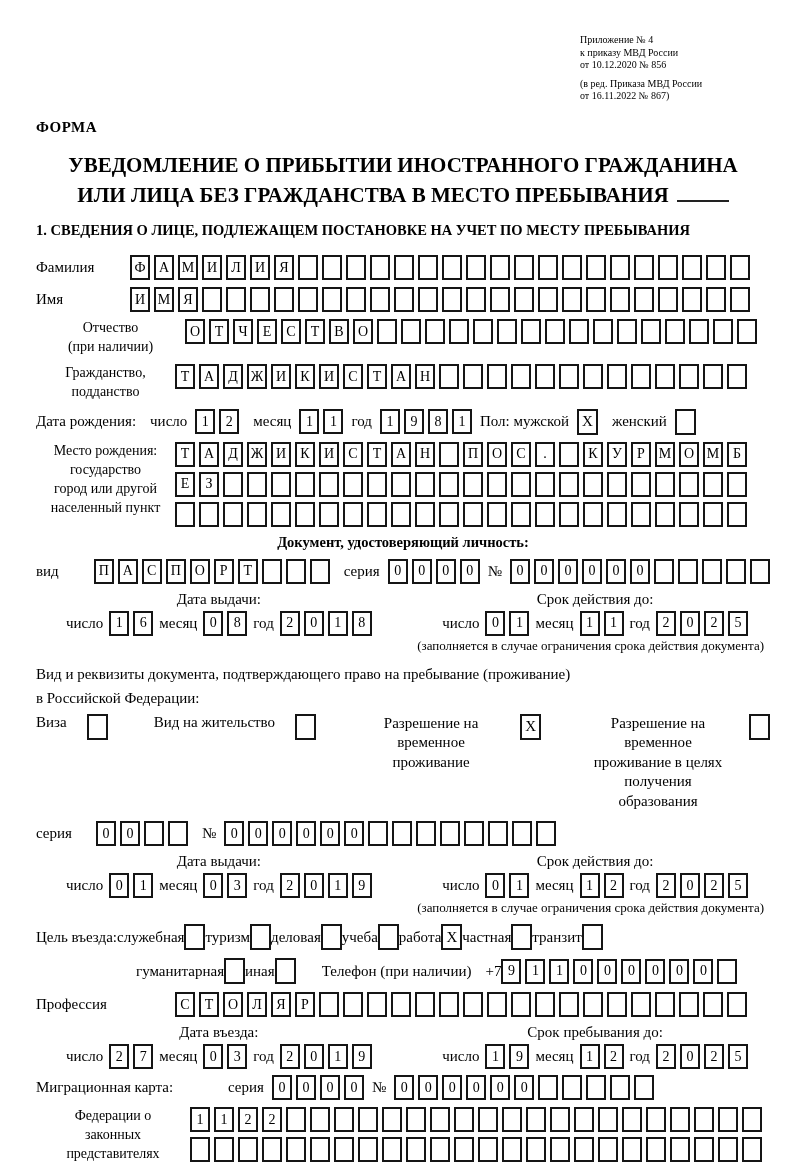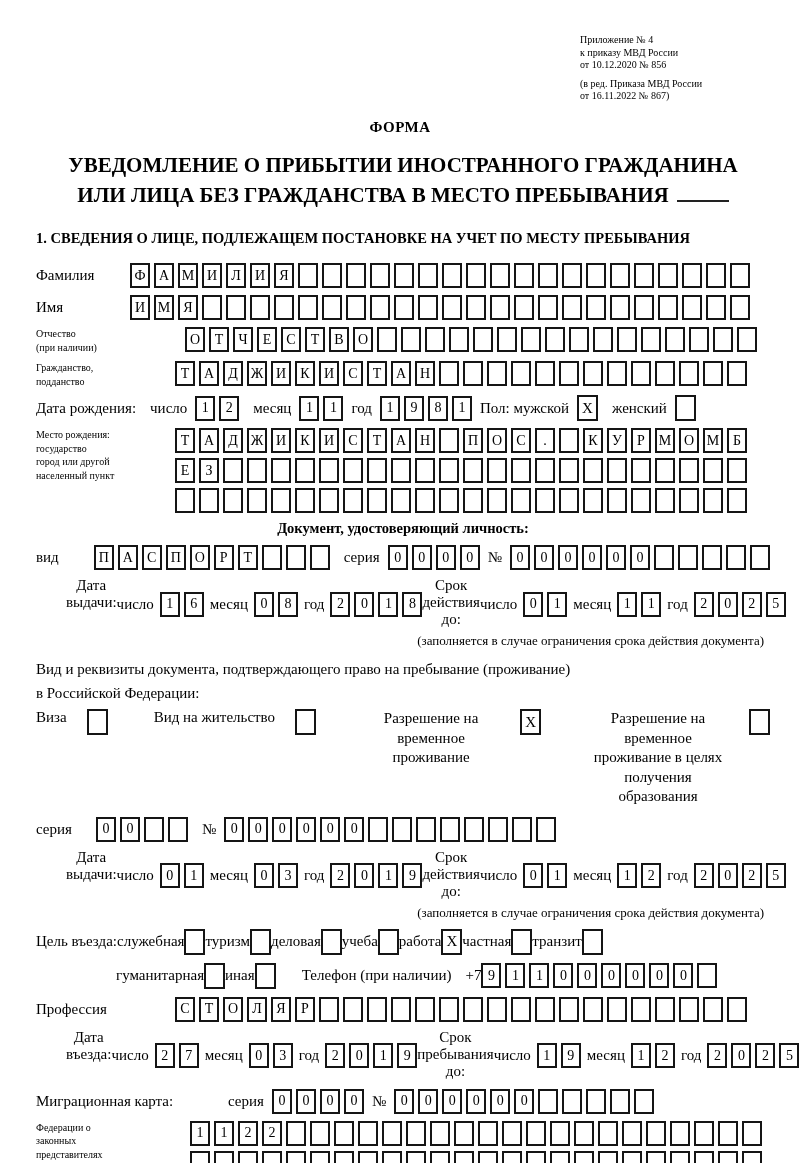--- a/index.html
+++ b/index.html
@@ -3,59 +3,59 @@
 <meta charset="utf-8">
 <style>
   html,body { margin:0; padding:0; background:#e8e8e8; }
   .page {
     width:800px; height:1163px; background:#ffffff; color:#000;
     font-family:"Liberation Serif", serif; box-sizing:border-box;
     padding:34px 30px 0 36px; overflow:hidden; margin:0 auto; position:relative;
   }
   .appendix { margin-left:auto; width:190px; font-size:10px; line-height:1.25; }
   .appendix .grp2 { margin-top:6px; }
-  .forma { text-align:center; font-weight:bold; font-size:15px; padding-right:6px; margin:16px 0 14px 0; letter-spacing:.5px; }
+  .forma { text-align:left; font-weight:bold; font-size:15px; padding-right:6px; margin:16px 0 14px 0; letter-spacing:.5px; }
   .title { text-align:center; font-weight:bold; font-size:21px; line-height:1.45; margin-bottom:4px; }
   .blank-line { display:inline-block; width:52px; border-bottom:2px solid #222; height:14px; margin-left:8px; }
-  .sec-heading { font-weight:bold; font-size:14.5px; margin:20px 0 16px 0; }
+  .sec-heading { font-weight:bold; font-size:14.5px; margin:12px 0 16px 0; }
   .row { display:flex; align-items:center; margin-bottom:7px; }
   .row-top { display:flex; align-items:flex-start; margin-bottom:7px; }
   .lbl { font-size:15px; white-space:nowrap; }
-  .lbl2 { font-size:10px; line-height:1.35; }
+  .lbl2 { font-size:14px; line-height:1.35;text-align:center; }
   .cells { display:flex; gap:4px; flex:0 0 auto; }
   .cell {
     box-sizing:border-box; width:20px; height:25px; border:2px solid #151515;
     display:flex; align-items:center; justify-content:center;
     font-size:14px; font-family:"Liberation Serif", serif; background:#fff;
   }
   .cb {
     box-sizing:border-box; width:21px; height:26px; border:2px solid #151515;
     display:flex; align-items:center; justify-content:center; font-size:15px; flex:0 0 auto; background:#fff;
   }
   .stackrows { display:flex; flex-direction:column; gap:5px; }
   .w94 { width:94px; flex:0 0 auto; }
   .w139 { width:139px; flex:0 0 auto; }
   .w149 { width:149px; flex:0 0 auto; }
   .w154 { width:154px; flex:0 0 auto; }
   .doc-heading { text-align:center; font-weight:bold; font-size:14.5px; margin:4px 0 8px 0; }
   .dates-row { display:flex; margin-bottom:2px; }
-  .date-block { display:flex; flex-direction:row; }
+  .date-block { display:flex; flex-direction:column; }
   .date-block.left { margin-left:30px; }
   .date-block.right { margin-left:auto; margin-right:22px; }
   .date-title { text-align:center; font-size:15px; margin-bottom:3px; }
   .date-line { display:flex; align-items:center; gap:6px; }
   .note-right { text-align:right; font-size:13px; margin:0 6px 8px 0; }
   .res-text { font-size:15px; line-height:1.6; margin-bottom:4px; }
   .res-options { display:flex; align-items:flex-start; gap:20px; margin-bottom:10px; }
   .opt-multi { font-size:15px; text-align:center; line-height:1.3; }
   .wm170 { width:175px; }
   .wm180 { width:180px; }
   .gap6 { width:6px; flex:0 0 auto; }
   .purpose-row { display:flex; align-items:center; margin-bottom:8px; flex-wrap:nowrap; }
-  .indent100 { margin-left:80px; }
+  .indent100 { margin-left:100px; }
   .mr14 { margin-right:14px; }
   .mr8 { margin-right:8px; }
 </style>
 </head>
 <body>
 
 <div class="page">
 
   <div class="appendix">
     <div>Приложение № 4</div>

